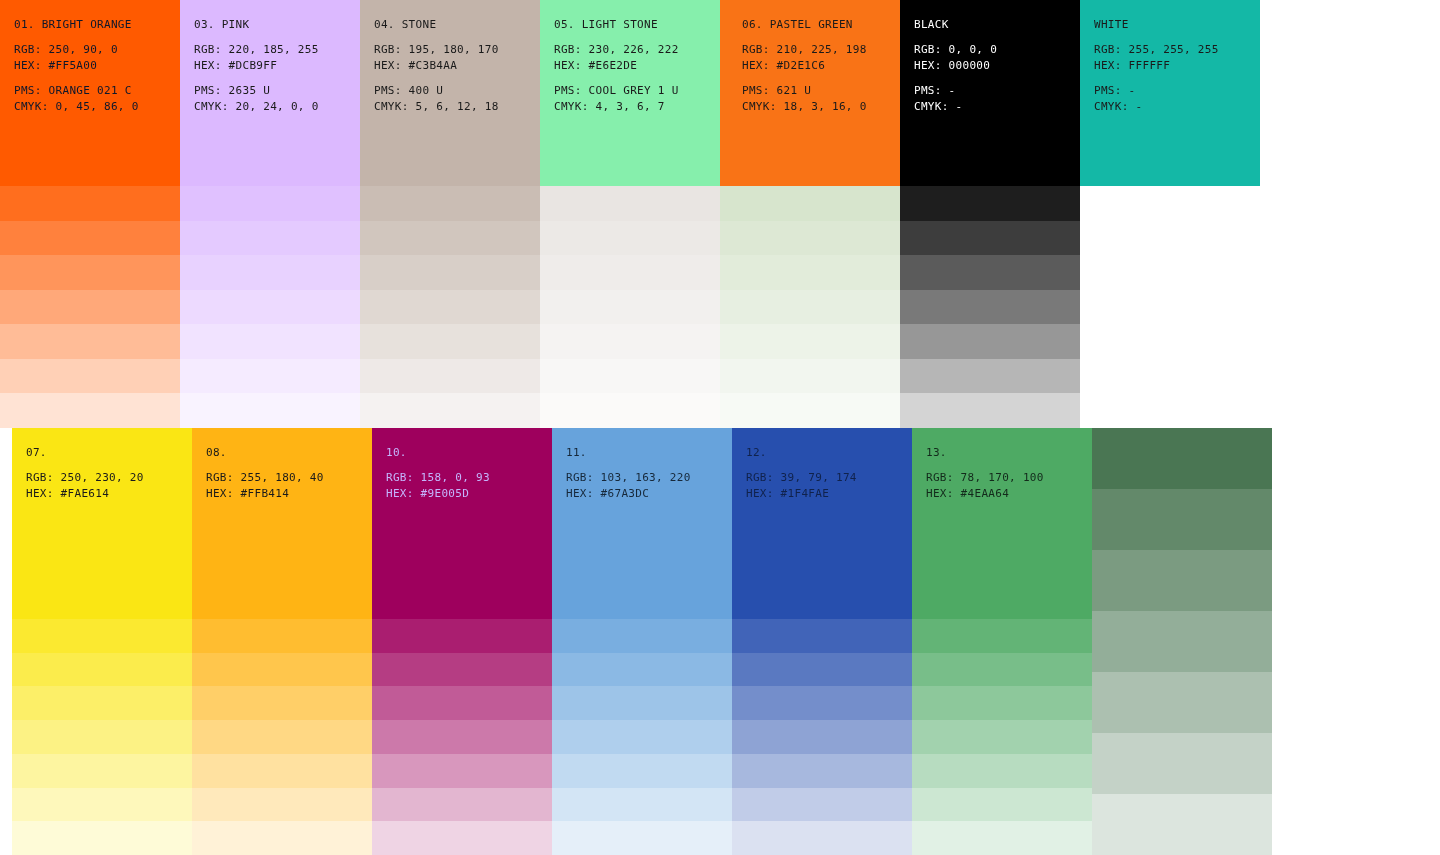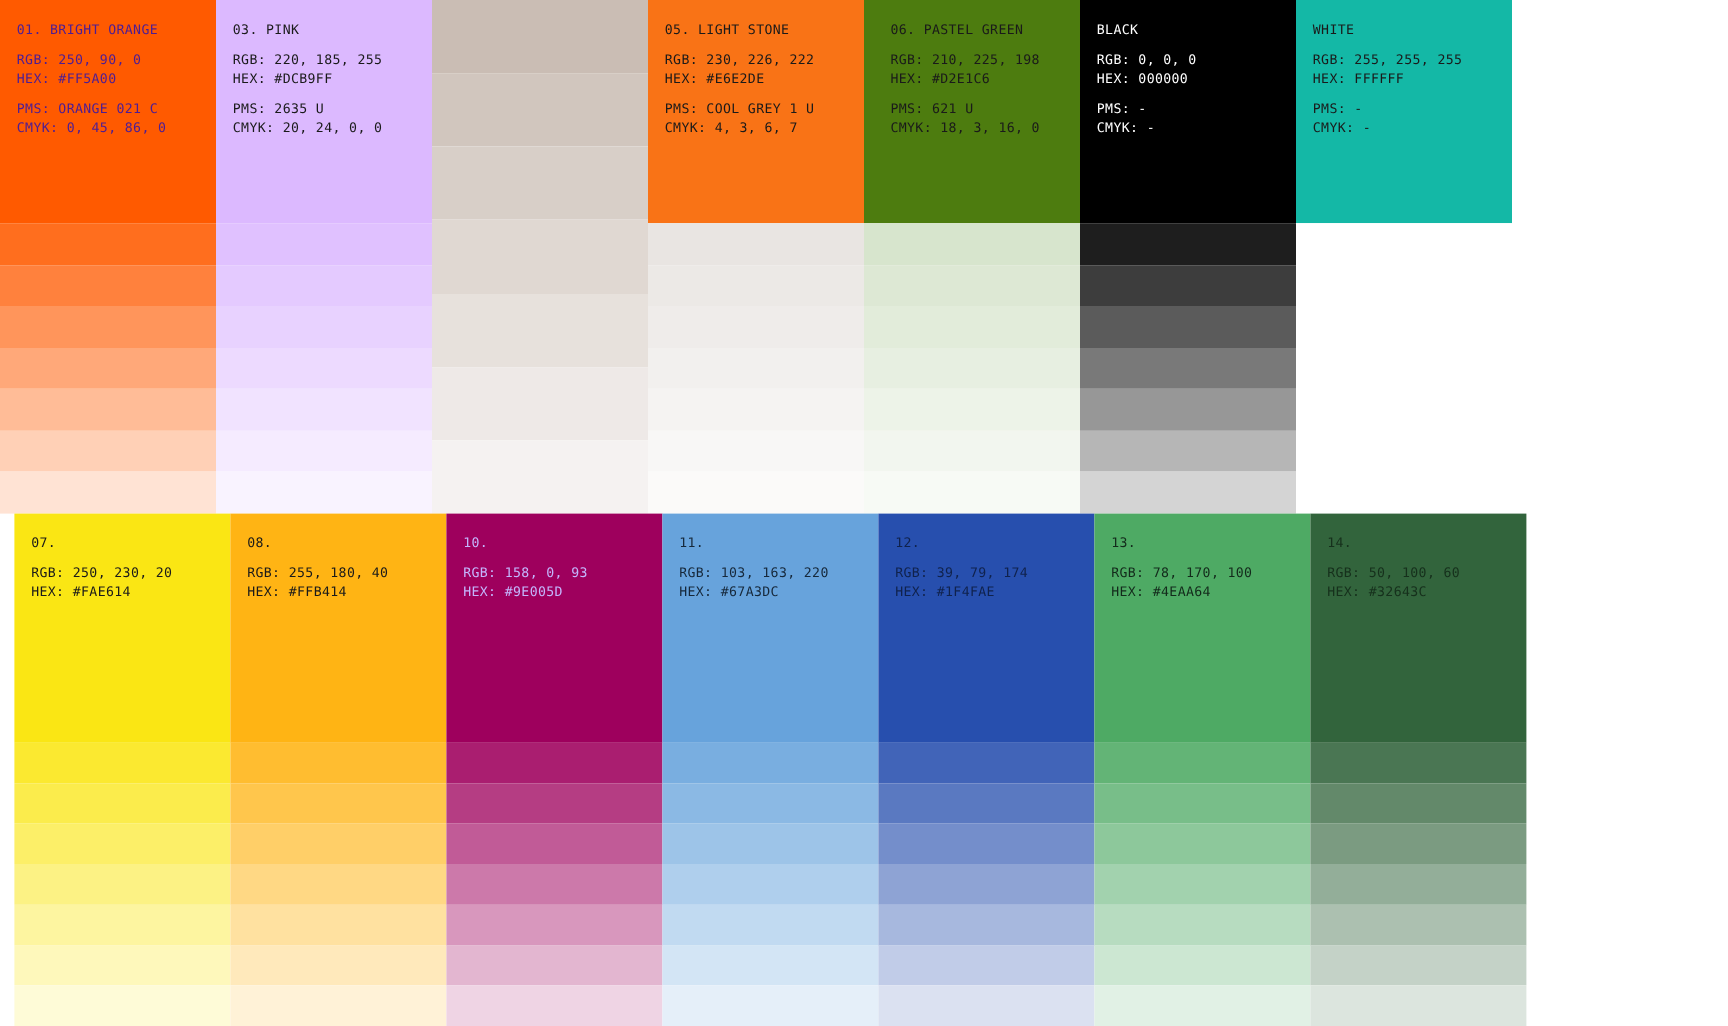--- a/index.html
+++ b/index.html
@@ -80,21 +80,21 @@
     flex: 1;
     background: #ffffff;
   }
 </style>
 </head>
 <body>
 
 <div id="palette-sheet">
     <div class="palette-row" id="palette-row-1">
       <div class="swatch-column">
-        <div class="swatch-base" style="background: rgb(255, 90, 0); color: #4c1d95;">
+        <div class="swatch-base" style="background: rgb(255, 90, 0); color: #0f172a;">
           <div class="swatch-spec-line spec-title">01. BRIGHT ORANGE</div>
           <div class="swatch-spec-line">RGB: 250, 90, 0</div>
           <div class="swatch-spec-line">HEX: #FF5A00</div>
           <div class="swatch-spec-line spec-group-gap">PMS: ORANGE 021 C</div>
           <div class="swatch-spec-line">CMYK: 0, 45, 86, 0</div>
         </div>
         <div class="tint-ladder">
           <div class="tint-step" style="background: rgb(255, 110, 30);"></div>
           <div class="tint-step" style="background: rgb(255, 129, 61);"></div>
           <div class="tint-step" style="background: rgb(255, 149, 91);"></div>
@@ -116,50 +116,57 @@
           <div class="tint-step" style="background: rgb(224, 193, 255);"></div>
           <div class="tint-step" style="background: rgb(228, 202, 255);"></div>
           <div class="tint-step" style="background: rgb(232, 210, 255);"></div>
           <div class="tint-step" style="background: rgb(237, 218, 255);"></div>
           <div class="tint-step" style="background: rgb(241, 227, 255);"></div>
           <div class="tint-step" style="background: rgb(245, 235, 255);"></div>
           <div class="tint-step" style="background: rgb(249, 243, 255);"></div>
         </div>
       </div>
       <div class="swatch-column">
+        <div class="swatch-base" style="background: rgb(195, 180, 170); color: rgb(26, 26, 26);">
+          <div class="swatch-spec-line spec-title">04. STONE</div>
+          <div class="swatch-spec-line">RGB: 195, 180, 170</div>
+          <div class="swatch-spec-line">HEX: #C3B4AA</div>
+          <div class="swatch-spec-line spec-group-gap">PMS: 400 U</div>
+          <div class="swatch-spec-line">CMYK: 5, 6, 12, 18</div>
+        </div>
         <div class="tint-ladder">
           <div class="tint-step" style="background: rgb(202, 189, 180);"></div>
           <div class="tint-step" style="background: rgb(209, 198, 190);"></div>
           <div class="tint-step" style="background: rgb(216, 207, 200);"></div>
           <div class="tint-step" style="background: rgb(224, 216, 210);"></div>
           <div class="tint-step" style="background: rgb(231, 225, 220);"></div>
           <div class="tint-step" style="background: rgb(238, 233, 231);"></div>
           <div class="tint-step" style="background: rgb(245, 242, 241);"></div>
         </div>
       </div>
       <div class="swatch-column">
-        <div class="swatch-base" style="background: #f97316; color: rgb(26, 26, 26);">
+        <div class="swatch-base" style="background: #86efac; color: rgb(26, 26, 26);">
           <div class="swatch-spec-line spec-title">05. LIGHT STONE</div>
           <div class="swatch-spec-line">RGB: 230, 226, 222</div>
           <div class="swatch-spec-line">HEX: #E6E2DE</div>
           <div class="swatch-spec-line spec-group-gap">PMS: COOL GREY 1 U</div>
           <div class="swatch-spec-line">CMYK: 4, 3, 6, 7</div>
         </div>
         <div class="tint-ladder">
           <div class="tint-step" style="background: rgb(233, 229, 226);"></div>
           <div class="tint-step" style="background: rgb(236, 233, 230);"></div>
           <div class="tint-step" style="background: rgb(239, 236, 234);"></div>
           <div class="tint-step" style="background: rgb(242, 240, 238);"></div>
           <div class="tint-step" style="background: rgb(245, 243, 242);"></div>
           <div class="tint-step" style="background: rgb(248, 247, 246);"></div>
           <div class="tint-step" style="background: rgb(251, 250, 249);"></div>
         </div>
       </div>
       <div class="swatch-column">
-        <div class="swatch-base" style="background: #4d7c0f; color: rgb(26, 26, 26); padding-left: 22px;">
+        <div class="swatch-base" style="background: #f97316; color: rgb(26, 26, 26); padding-left: 22px;">
           <div class="swatch-spec-line spec-title">06. PASTEL GREEN</div>
           <div class="swatch-spec-line">RGB: 210, 225, 198</div>
           <div class="swatch-spec-line">HEX: #D2E1C6</div>
           <div class="swatch-spec-line spec-group-gap">PMS: 621 U</div>
           <div class="swatch-spec-line">CMYK: 18, 3, 16, 0</div>
         </div>
         <div class="tint-ladder">
           <div class="tint-step" style="background: rgb(215, 229, 205);"></div>
           <div class="tint-step" style="background: rgb(221, 232, 212);"></div>
           <div class="tint-step" style="background: rgb(226, 236, 218);"></div>
@@ -289,25 +296,20 @@
           <div class="tint-step" style="background: rgb(99, 180, 118);"></div>
           <div class="tint-step" style="background: rgb(120, 190, 137);"></div>
           <div class="tint-step" style="background: rgb(141, 200, 155);"></div>
           <div class="tint-step" style="background: rgb(162, 210, 174);"></div>
           <div class="tint-step" style="background: rgb(183, 220, 192);"></div>
           <div class="tint-step" style="background: rgb(204, 231, 210);"></div>
           <div class="tint-step" style="background: rgb(225, 241, 229);"></div>
         </div>
       </div>
       <div class="swatch-column">
-        <div class="swatch-base" style="background: rgb(50, 100, 60); color: rgb(22, 48, 28);">
-          <div class="swatch-spec-line spec-title">14.</div>
-          <div class="swatch-spec-line">RGB: 50, 100, 60</div>
-          <div class="swatch-spec-line">HEX: #32643C</div>
-        </div>
         <div class="tint-ladder">
           <div class="tint-step" style="background: rgb(74, 118, 83);"></div>
           <div class="tint-step" style="background: rgb(99, 137, 106);"></div>
           <div class="tint-step" style="background: rgb(123, 155, 129);"></div>
           <div class="tint-step" style="background: rgb(147, 174, 153);"></div>
           <div class="tint-step" style="background: rgb(172, 192, 176);"></div>
           <div class="tint-step" style="background: rgb(196, 210, 199);"></div>
           <div class="tint-step" style="background: rgb(220, 229, 222);"></div>
         </div>
       </div>

